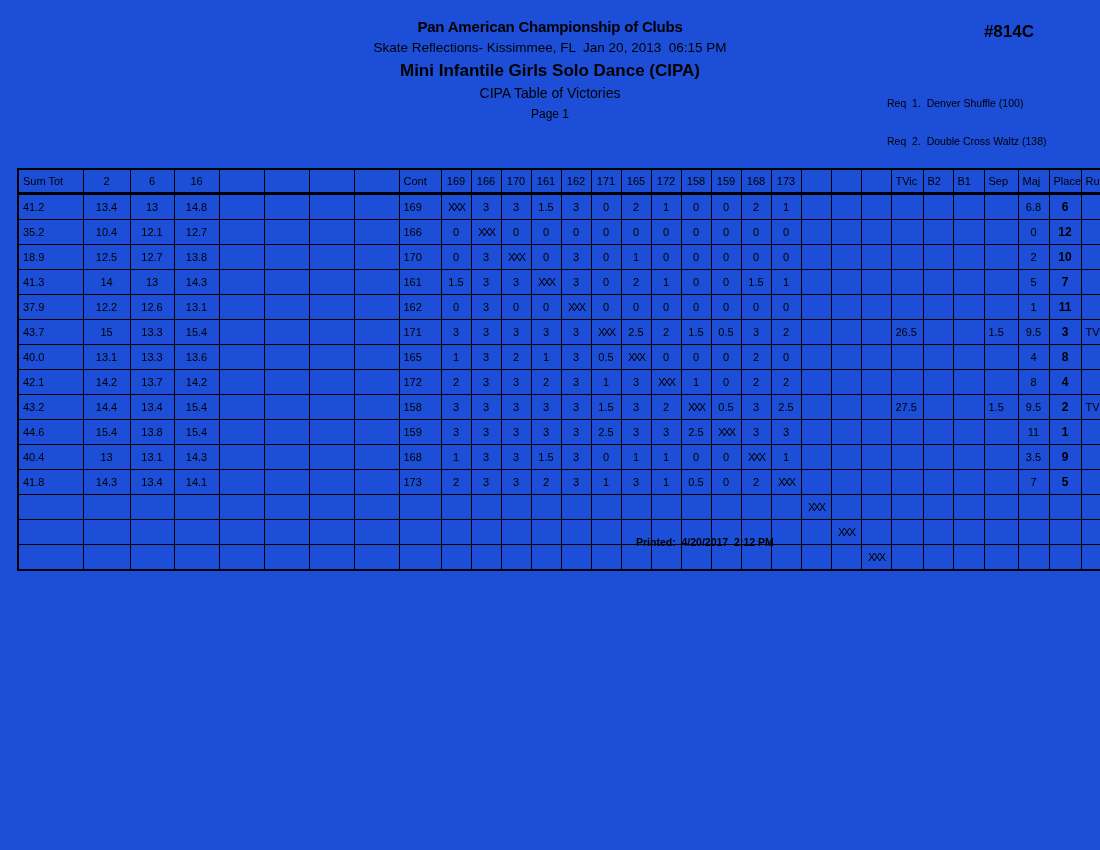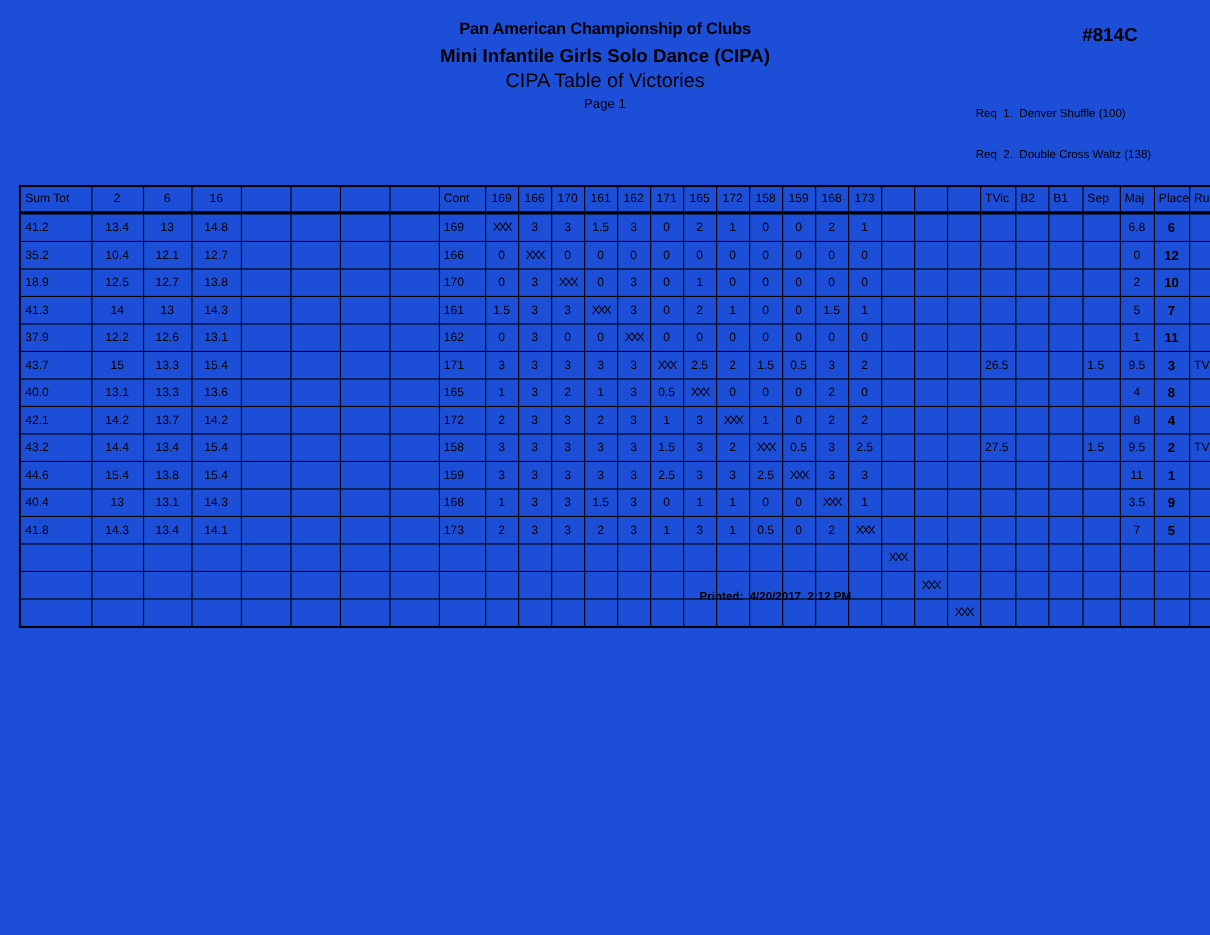--- a/index.html
+++ b/index.html
@@ -3,21 +3,21 @@
 <meta charset="utf-8">
 <style>
   html,body{margin:0;padding:0;background:#fff;}
   .page{position:relative;width:1100px;height:850px;background:#1d4ed8;
         font-family:"Liberation Sans",sans-serif;color:#000;overflow:hidden;}
 
   .report-header{position:absolute;top:16px;left:0;width:1100px;text-align:center;}
   .title{font-size:15px;font-weight:bold;line-height:22px;letter-spacing:-0.2px;}
   .venue{font-size:13.5px;line-height:20px;white-space:pre;}
   .event-title{font-size:17px;font-weight:bold;line-height:25px;}
-  .report-title{font-size:18px;line-height:21px;}
+  .report-title{font-size:14px;line-height:21px;}
   .page-label{font-size:12px;line-height:20px;}
 
   .event-number{position:absolute;top:22px;right:66px;font-size:17px;font-weight:bold;}
   .req-block{position:absolute;left:848px;top:72px;font-size:10.5px;line-height:12.5px;white-space:pre;margin-left:39px;}
 
   .table-clip{position:absolute;left:17px;top:168px;width:1095px;overflow:hidden;}
   table{border-collapse:collapse;table-layout:fixed;width:1108px;border:2px solid #000;}
   th,td{border:1px solid #000;font-size:11px;font-weight:normal;height:24px;
         text-align:center;padding:0;overflow:hidden;white-space:nowrap;vertical-align:middle;}
   thead th{height:22px;border-bottom:3px solid #000;}
@@ -27,20 +27,21 @@
 
   .printed{position:absolute;left:636px;top:536px;font-size:10.5px;font-weight:bold;white-space:pre;}
 </style>
 </head>
 <body>
 
 <div class="page">
 
   <div class="report-header">
     <div class="title">Pan American Championship of Clubs</div>
+    <div class="venue">Skate Reflections- Kissimmee, FL  Jan 20, 2013  06:15 PM</div>
     <div class="event-title">Mini Infantile Girls Solo Dance (CIPA)</div>
     <div class="report-title">CIPA Table of Victories</div>
     <div class="page-label">Page 1</div>
   </div>
 
   <div class="event-number">#814C</div>
 
   <div class="req-block">
     <div>Req  1.  Denver Shuffle (100)</div>
     <div>Req  2.  Double Cross Waltz (138)</div>

